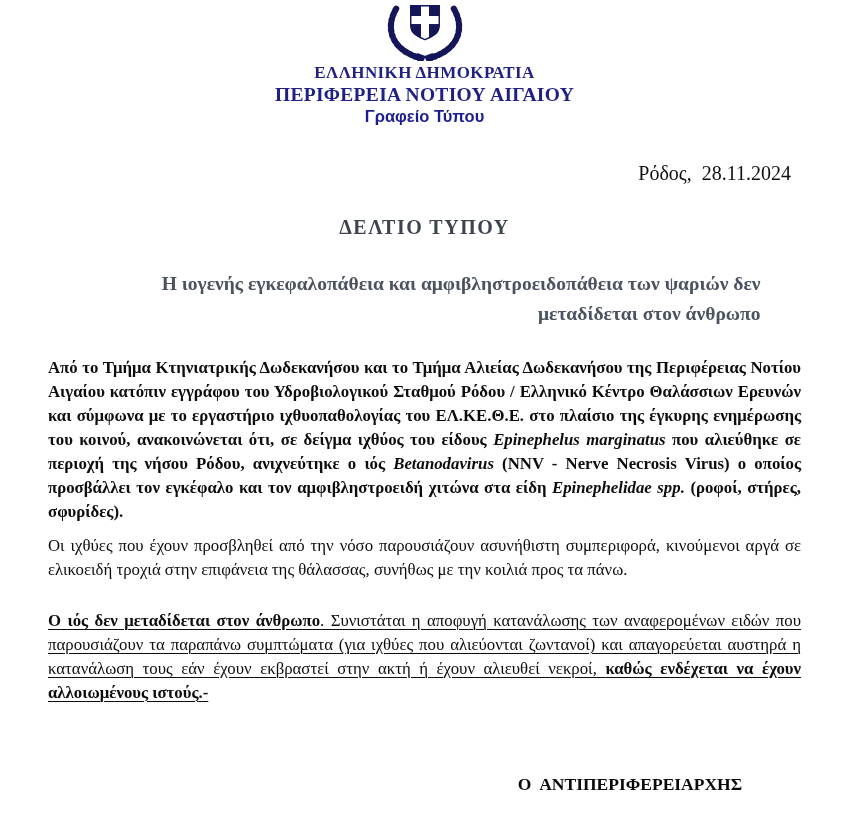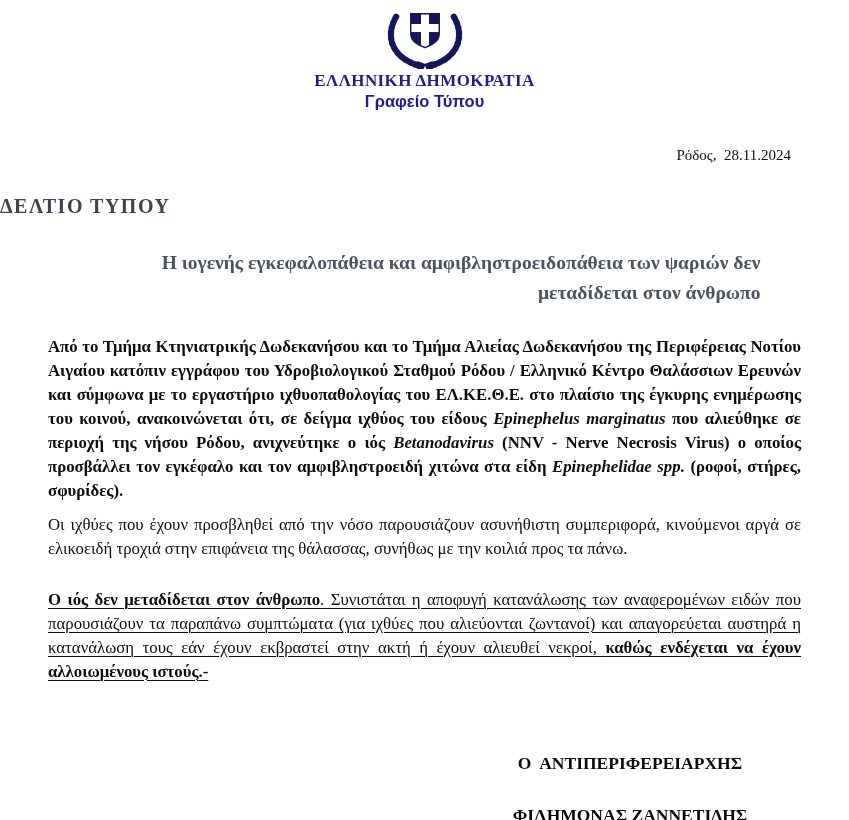--- a/index.html
+++ b/index.html
@@ -4,44 +4,44 @@
 <style>
   html, body { margin: 0; padding: 0; background: #ffffff; }
   body {
     width: 849px; height: 820px; overflow: hidden;
     font-family: "Liberation Serif", "DejaVu Serif", serif;
     color: #111111;
   }
   .page { width: 849px; height: 820px; position: relative; background: #ffffff; }
 
   
-  .letterhead { text-align: center; padding-top: 12px; }
+  .letterhead { text-align: center; padding-top: 4px; }
   .emblem { display: block; margin: 0 auto; }
   .lh-republic {
     font-weight: bold; font-size: 17px; letter-spacing: 0.4px;
     color: #1f1f86; margin-top: 2px;
   }
   .lh-region {
     font-weight: bold; font-size: 19.5px; letter-spacing: 0.3px;
     color: #1f1f86; margin-top: 1px;
   }
   .lh-office {
     font-family: "Liberation Sans", "DejaVu Sans", sans-serif;
     font-weight: bold; font-size: 16.5px; color: #1d1d90; margin-top: 1px; text-align: center;
   }
 
   
   .dateline {
     text-align: right; margin: 36px 58px 0 0;
-    font-size: 15px; white-space: pre-wrap; color: #101010;
+    font-size: 20px; white-space: pre-wrap; color: #101010;
   }
 
   
   .pr-label {
-    text-align: left; margin-top: 31px;
+    text-align: center; margin-top: 31px;
     font-size: 20px; font-weight: bold; letter-spacing: 1.5px;
     color: #3d4450;
   }
 
   
   .doc-title {
     margin: 30px auto 0; max-width: 672px;
     text-align: right; font-size: 19.5px; font-weight: bold;
     line-height: 1.55; color: #4b5260;
   }
@@ -88,20 +88,21 @@
       <path d="M51,63 L69,56 M51,56 L69,63" stroke="#15155a" stroke-width="2.4"></path>
 
       <path d="M44,2 h32 v22 c0,9 -8,13 -16,16 c-8,-3 -16,-7 -16,-16 z" fill="#15155a"></path>
       <g clip-path="url(#shieldClip)" fill="#ffffff">
         <rect x="55.5" y="2" width="9" height="40"></rect>
         <rect x="44" y="13.5" width="32" height="9"></rect>
       </g>
       <path d="M44,2 h32 v22 c0,9 -8,13 -16,16 c-8,-3 -16,-7 -16,-16 z" fill="none" stroke="#15155a" stroke-width="1.6"></path>
     </svg>
     <div class="lh-republic">ΕΛΛΗΝΙΚΗ ΔΗΜΟΚΡΑΤΙΑ</div>
+    <div class="lh-region">ΠΕΡΙΦΕΡΕΙΑ ΝΟΤΙΟΥ ΑΙΓΑΙΟΥ</div>
     <div class="lh-office">Γραφείο Τύπου</div>
   </header>
 
   <div class="dateline">Ρόδος,  28.11.2024</div>
 
   <div class="pr-label">ΔΕΛΤΙΟ ΤΥΠΟΥ</div>
 
   <h1 class="doc-title">Η ιογενής εγκεφαλοπάθεια και αμφιβληστροειδοπάθεια των ψαριών δεν μεταδίδεται στον άνθρωπο</h1>
 
   <p class="body-par par-1"><span>Από το Τμήμα Κτηνιατρικής Δωδεκανήσου και το Τμήμα Αλιείας Δωδεκανήσου της Περιφέρειας Νοτίου Αιγαίου κατόπιν εγγράφου του Υδροβιολογικού Σταθμού Ρόδου / Ελληνικό Κέντρο Θαλάσσιων Ερευνών και σύμφωνα με το εργαστήριο ιχθυοπαθολογίας του ΕΛ.ΚΕ.Θ.Ε. στο πλαίσιο της έγκυρης ενημέρωσης του κοινού, ανακοινώνεται ότι, σε δείγμα ιχθύος του είδους </span><i>Epinephelus marginatus</i><span> που αλιεύθηκε σε περιοχή της νήσου Ρόδου, ανιχνεύτηκε ο ιός </span><i>Betanodavirus</i><span> (NNV - Nerve Necrosis Virus) ο οποίος προσβάλλει τον εγκέφαλο και τον αμφιβληστροειδή χιτώνα στα είδη </span><i>Epinephelidae spp.</i><span> (ροφοί, στήρες, σφυρίδες).</span></p>

